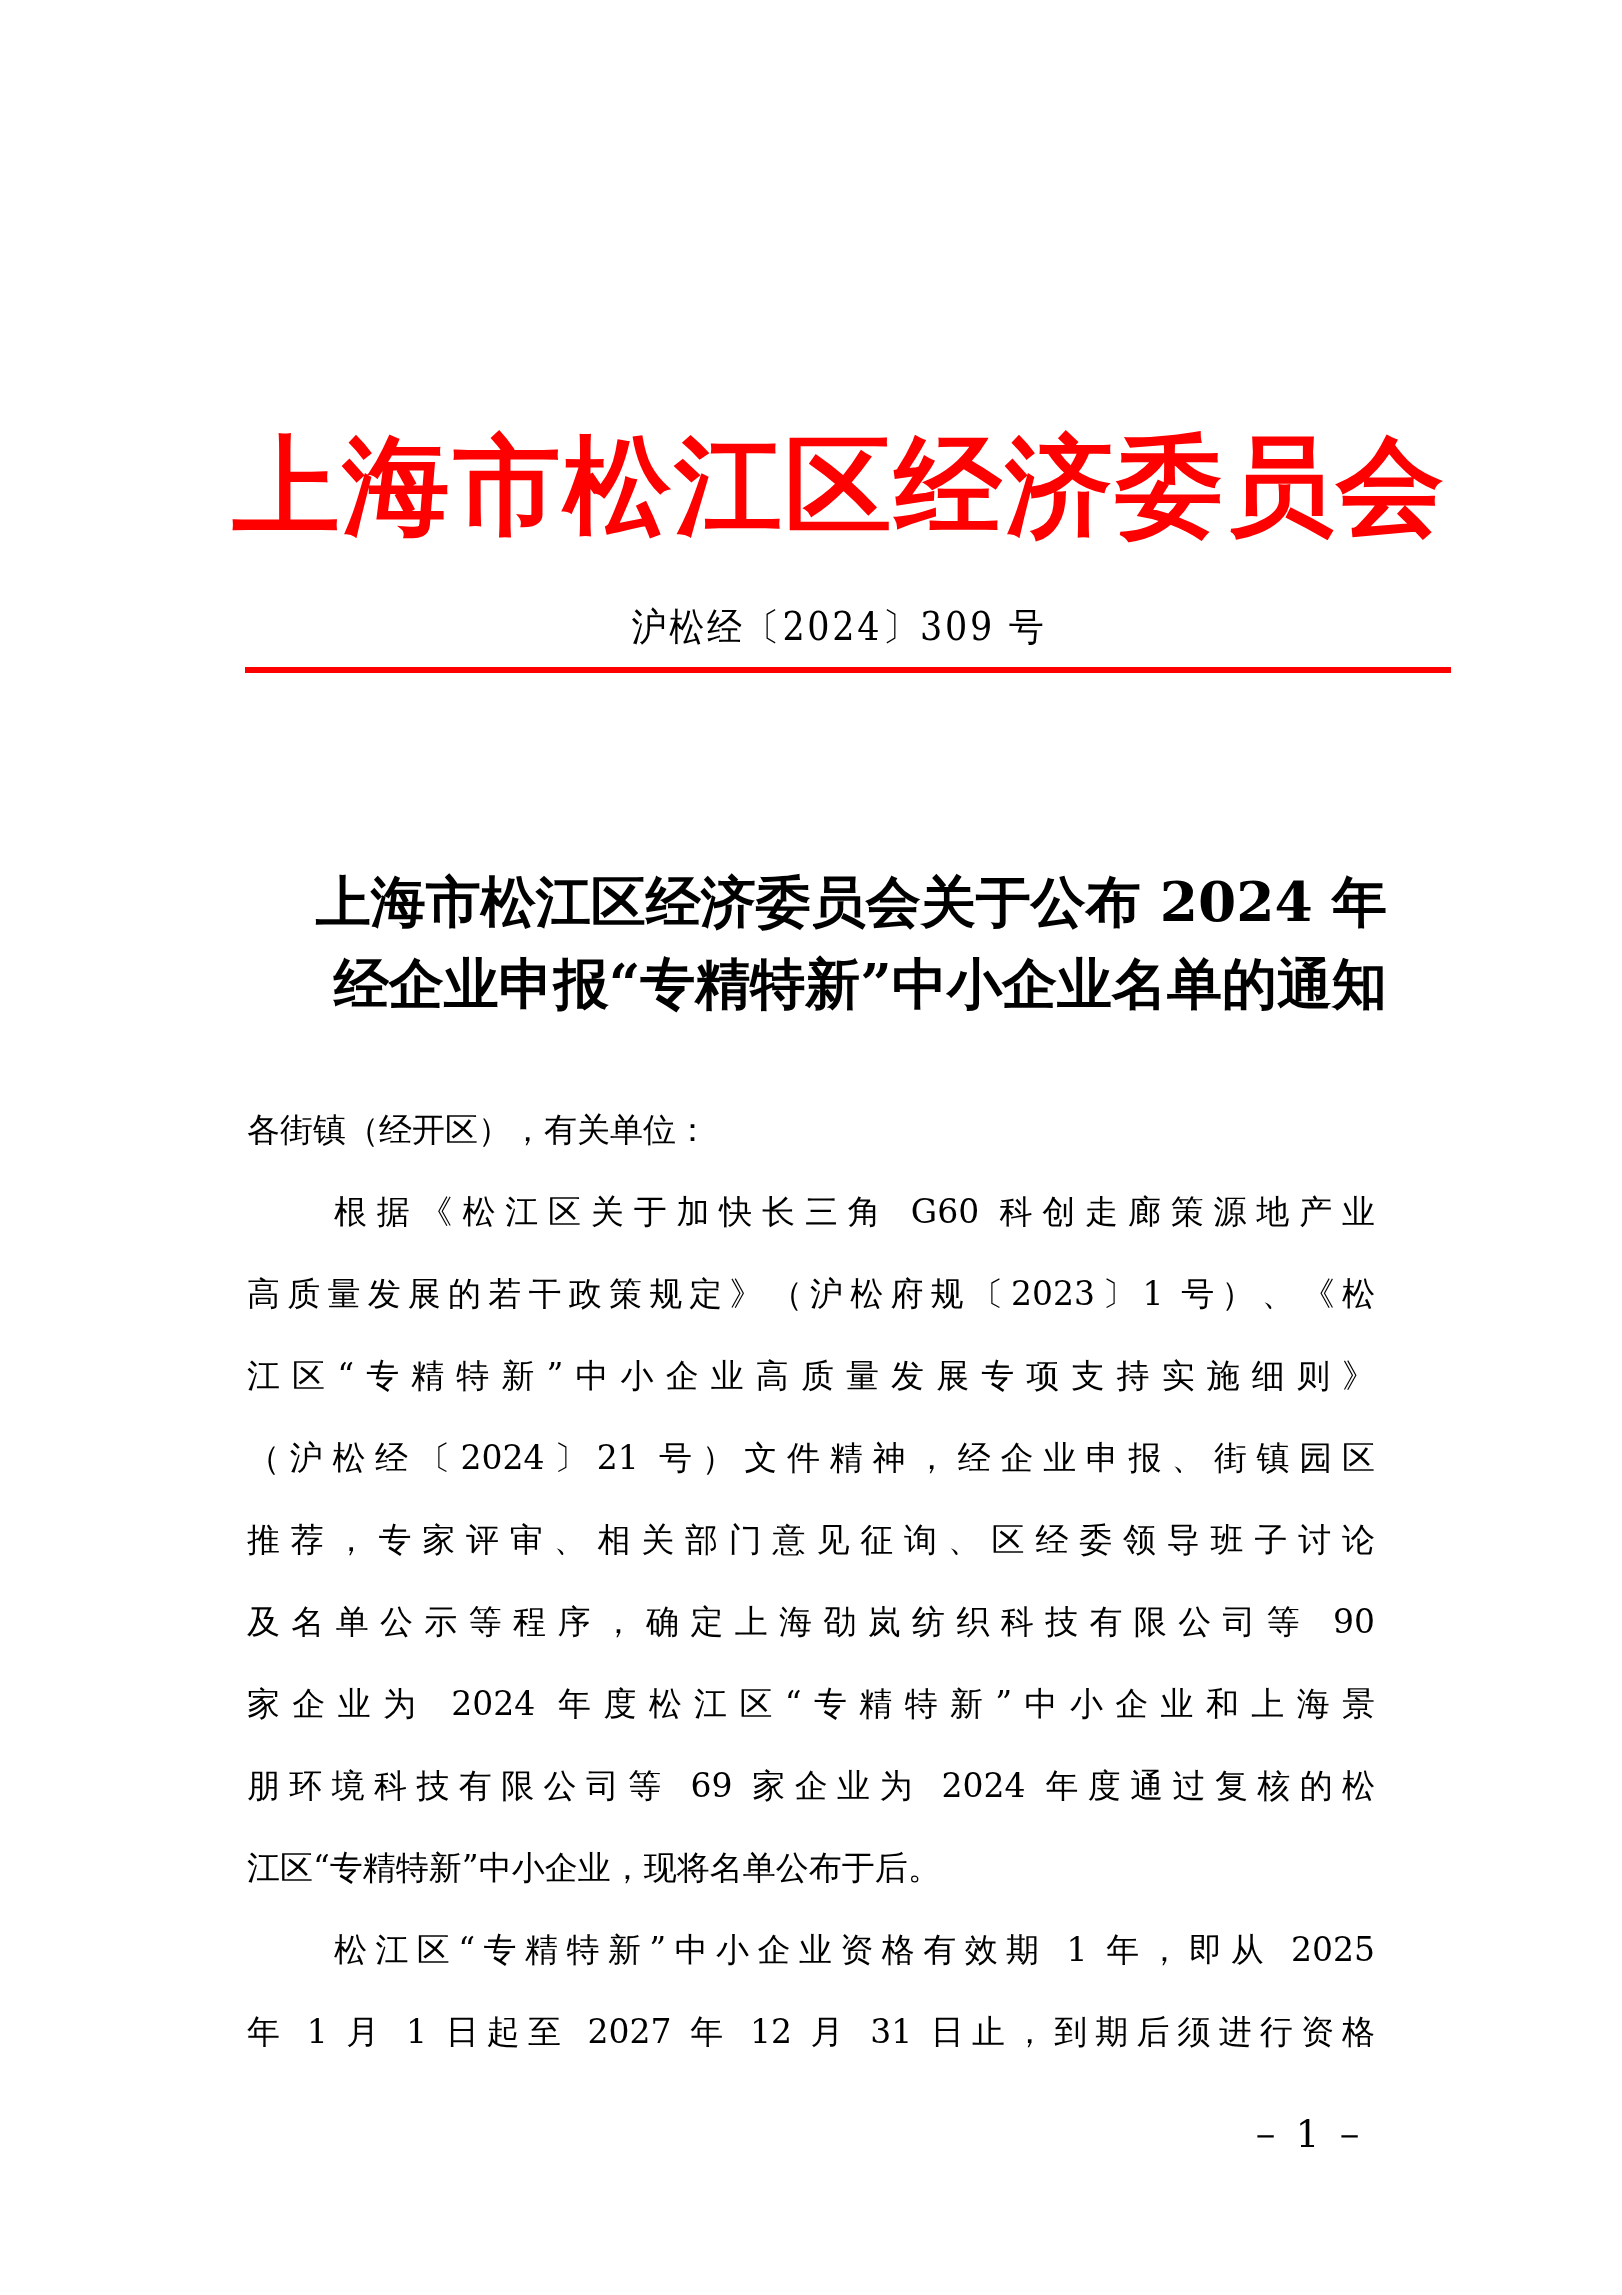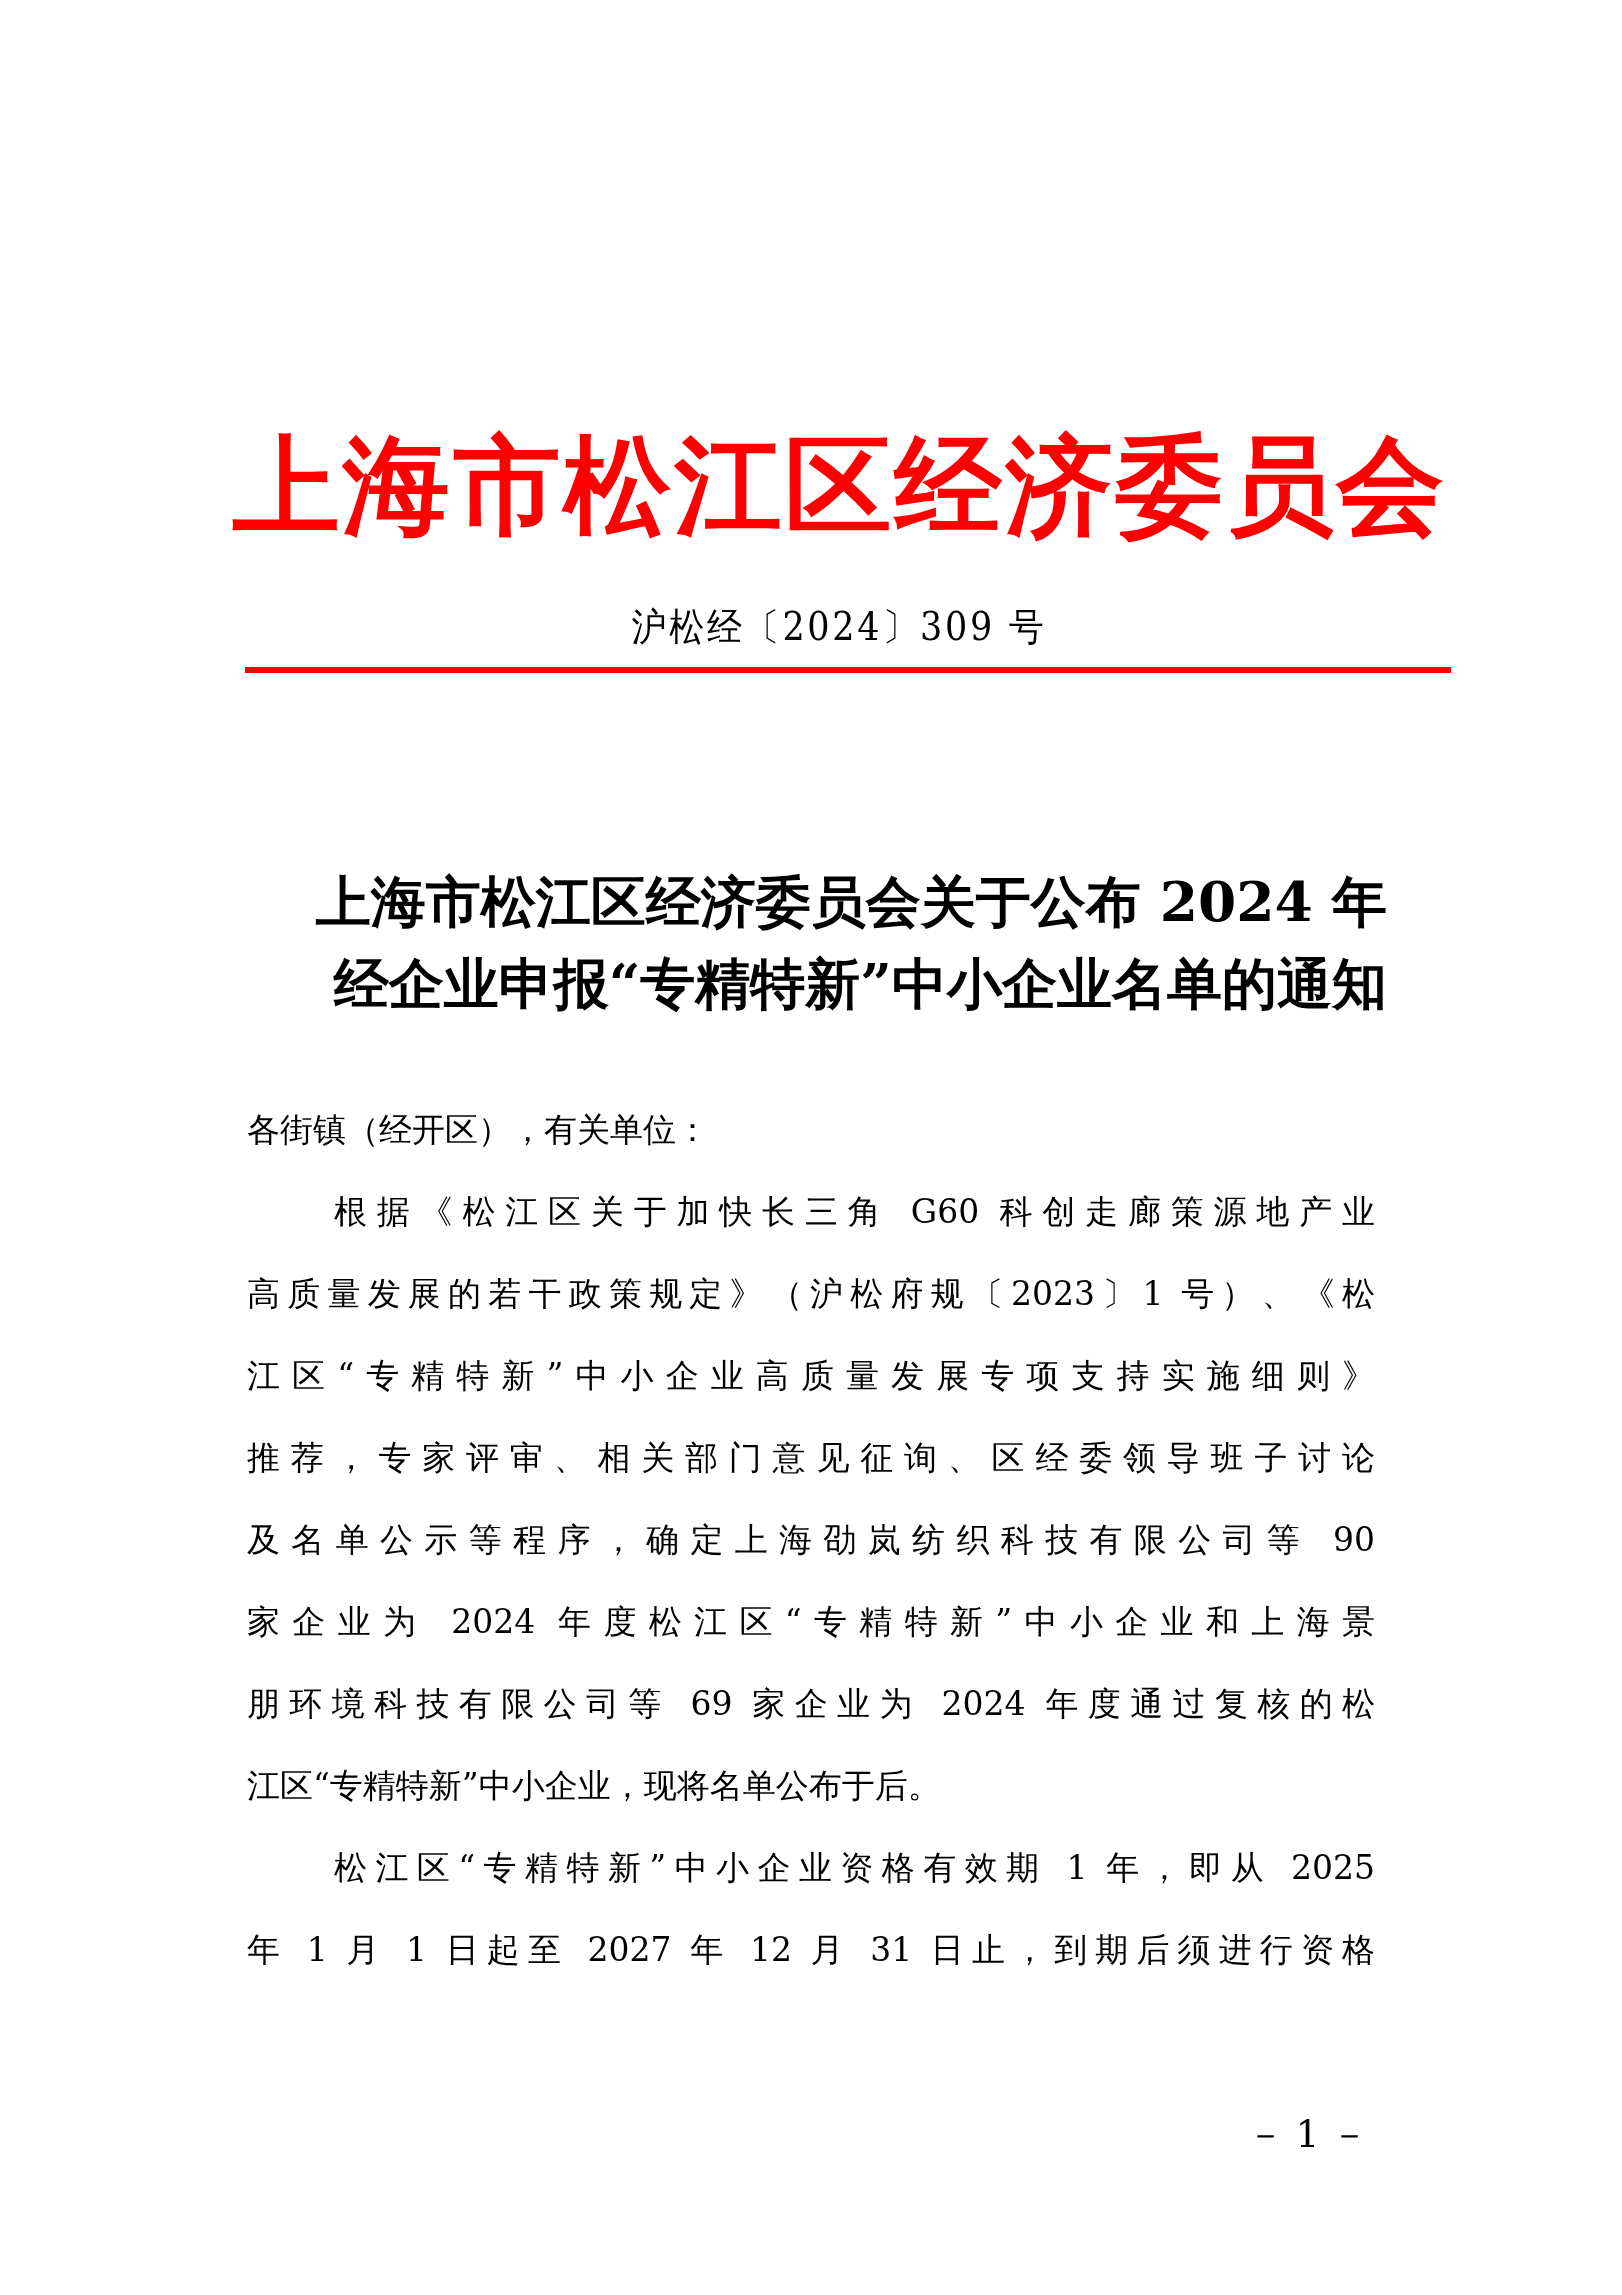--- a/index.html
+++ b/index.html
@@ -143,20 +143,21 @@
   <div class="title">
     <span class="tline">上海市松江区经济委员会关于公布 2024 年</span>
     <span class="tline">经企业申报“专精特新”中小企业名单的通知</span>
   </div>
 
   <div class="body-text">
     <span class="bline last">各街镇（经开区），有关单位：</span>
     <span class="bline indent">根据《松江区关于加快长三角 G60 科创走廊策源地产业</span>
     <span class="bline">高质量发展的若干政策规定》（沪松府规〔2023〕1 号）、《松</span>
     <span class="bline">江区“专精特新”中小企业高质量发展专项支持实施细则》</span>
+    <span class="bline">（沪松经〔2024〕21 号）文件精神，经企业申报、街镇园区</span>
     <span class="bline">推荐，专家评审、相关部门意见征询、区经委领导班子讨论</span>
     <span class="bline">及名单公示等程序，确定上海劭岚纺织科技有限公司等 90</span>
     <span class="bline">家企业为 2024 年度松江区“专精特新”中小企业和上海景</span>
     <span class="bline">朋环境科技有限公司等 69 家企业为 2024 年度通过复核的松</span>
     <span class="bline last">江区“专精特新”中小企业，现将名单公布于后。</span>
     <span class="bline indent">松江区“专精特新”中小企业资格有效期 1 年，即从 2025</span>
     <span class="bline">年 1 月 1 日起至 2027 年 12 月 31 日止，到期后须进行资格</span>
   </div>
 
   <div class="page-number">－ 1 －</div>

